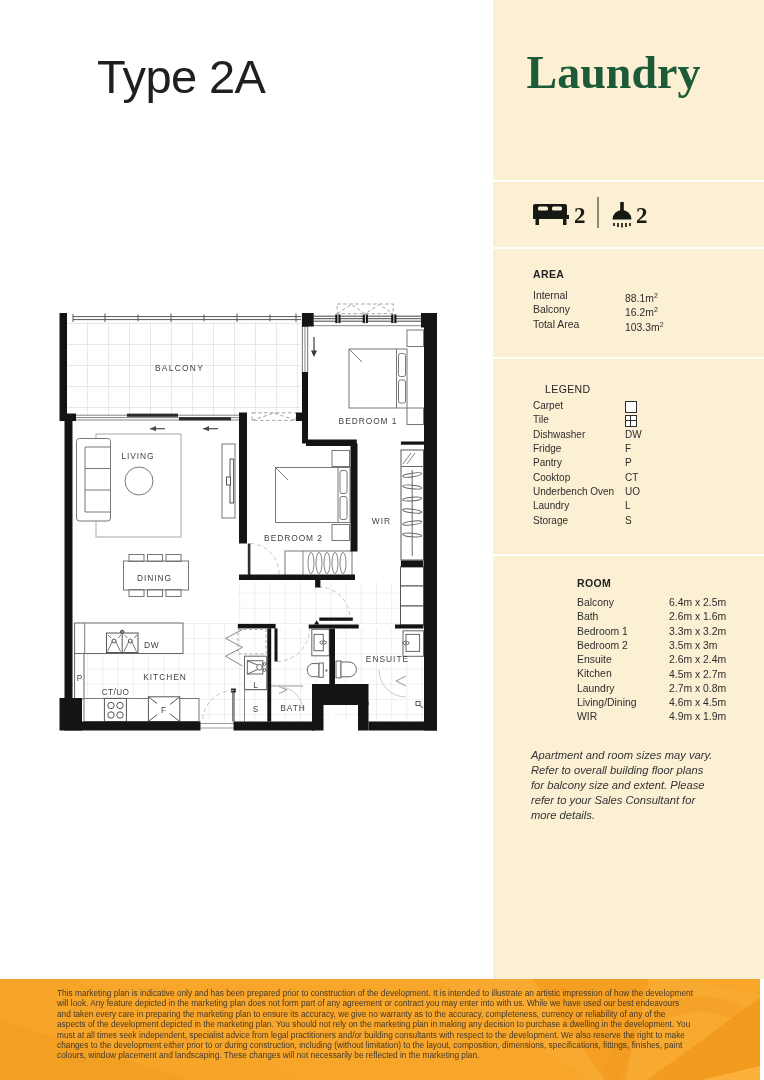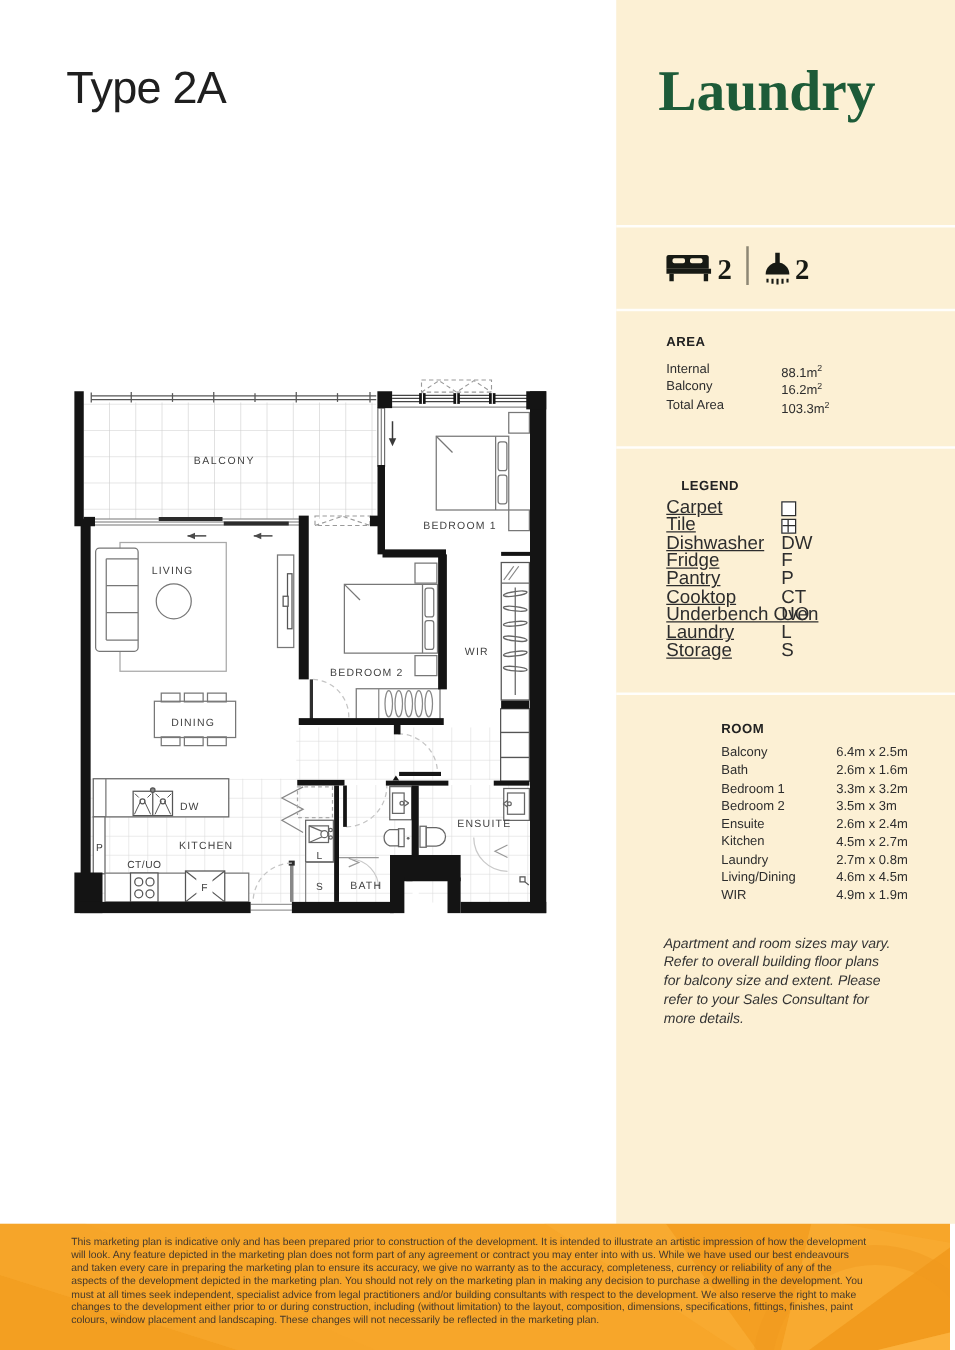--- a/index.html
+++ b/index.html
@@ -5,21 +5,21 @@
   html,body{margin:0;padding:0;}
   body{width:764px;height:1080px;position:relative;background:#fff;overflow:hidden;
        font-family:"Liberation Sans",sans-serif;}
   .abs{position:absolute;}
 </style>
 </head>
 <body>
 
 <div class="abs" style="left:53px;top:49px;">
 
-  <div style="font-size:36px;color:#1f1f1f;letter-spacing:-0.6px;">Type 2A</div>
+  <div style="font-size:47px;color:#1f1f1f;letter-spacing:-0.6px;margin-left:44px;">Type 2A</div>
 
 </div>
 
 <div class="abs" style="left:493px;top:0;width:271px;height:979px;background:#fcf0d4;"></div>
 
 <div class="abs" style="left:463px;top:46px;width:301px;text-align:center;color:#1d5b38;">
   <div style="font-family:'Liberation Serif',serif;font-weight:bold;font-size:46px;letter-spacing:0px;">Laundry</div>
 </div>
 
 <div class="abs" style="left:493px;top:180px;width:271px;height:2px;background:rgba(255,255,255,0.9);"></div>
@@ -66,23 +66,23 @@
 
   <div style="position:relative;font-size:10.4px;margin-top:9px;line-height:14.4px;">
     <div>Internal<span class="abs" style="left:92px;">88.1m<sup style="font-size:7px;">2</sup></span></div>
     <div>Balcony<span class="abs" style="left:92px;top:14.4px;">16.2m<sup style="font-size:7px;">2</sup></span></div>
     <div>Total Area<span class="abs" style="left:92px;top:28.8px;">103.3m<sup style="font-size:7px;">2</sup></span></div>
   </div>
 </div>
 
 <div class="abs" style="left:533px;top:382.5px;width:210px;color:#2d2d2d;">
 
-  <div style="font-size:10.5px;font-weight:bold;letter-spacing:0.4px;color:#222;padding-left:12px;">LEGEND</div>
-
-  <div style="position:relative;font-size:15px;margin-top:4.5px;line-height:14.35px;text-decoration:underline;">
+  <div style="font-size:10.5px;font-weight:normal;letter-spacing:0.4px;color:#222;padding-left:12px;">LEGEND</div>
+
+  <div style="position:relative;font-size:10px;margin-top:4.5px;line-height:14.35px;">
     <div>Carpet</div>
     <div>Tile</div>
     <div>Dishwasher<span class="abs" style="left:92px;top:28.7px;">DW</span></div>
     <div>Fridge<span class="abs" style="left:92px;top:43.05px;">F</span></div>
     <div>Pantry<span class="abs" style="left:92px;top:57.4px;">P</span></div>
     <div>Cooktop<span class="abs" style="left:92px;top:71.75px;">CT</span></div>
     <div>Underbench Oven<span class="abs" style="left:92px;top:86.1px;">UO</span></div>
     <div>Laundry<span class="abs" style="left:92px;top:100.45px;">L</span></div>
     <div>Storage<span class="abs" style="left:92px;top:114.8px;">S</span></div>
 

